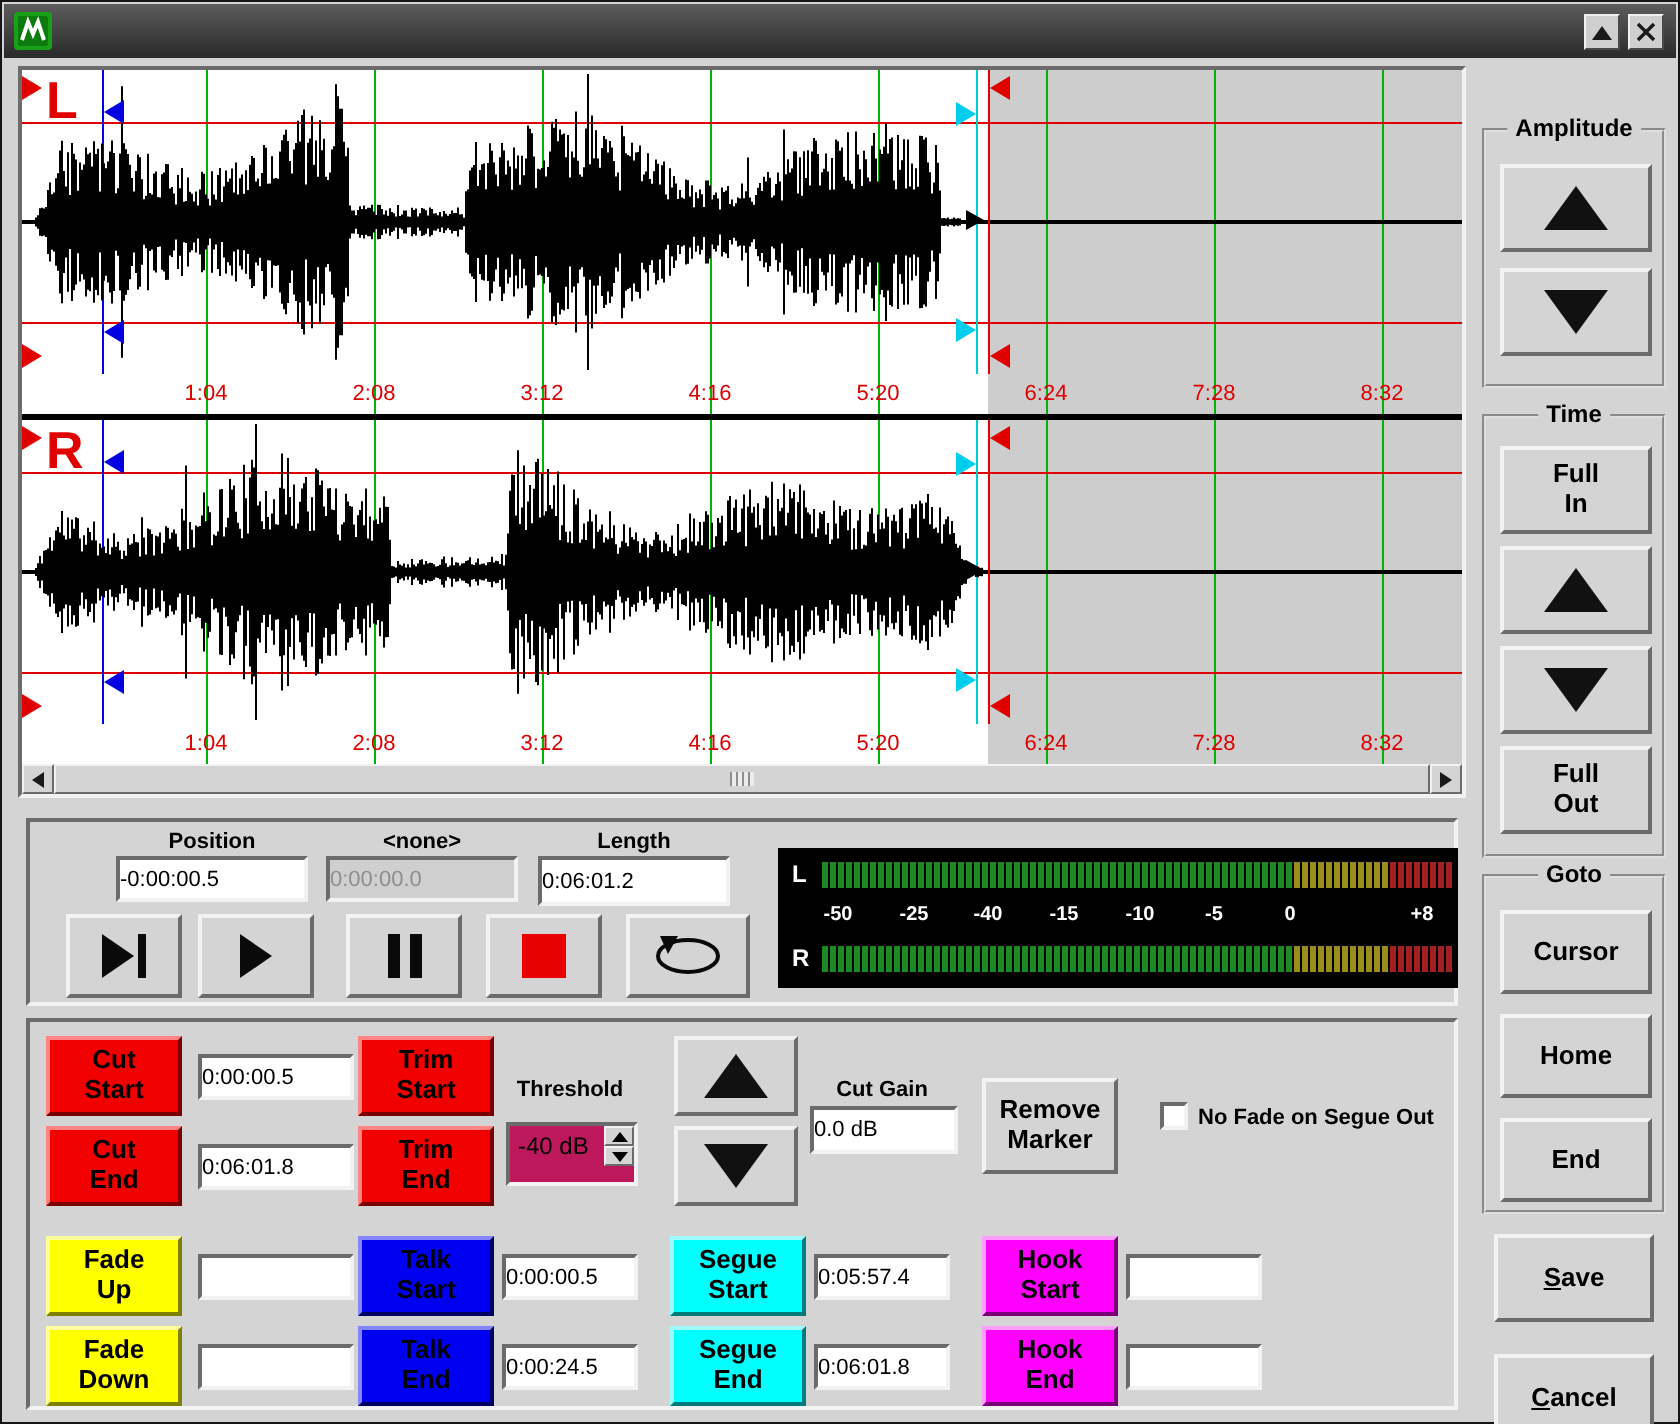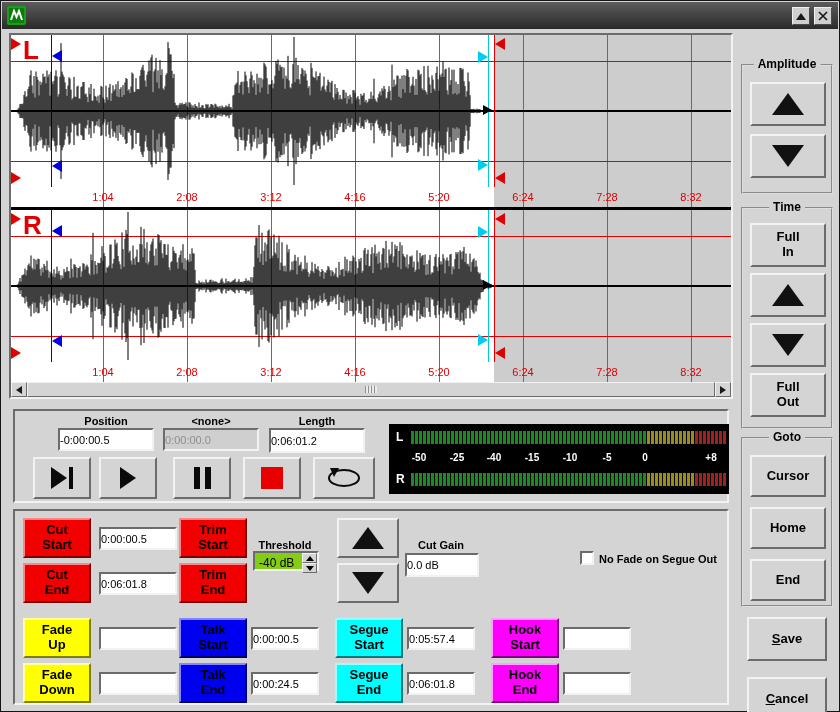--- a/index.html
+++ b/index.html
@@ -237,38 +237,40 @@
     <div class="btn red-btn abs" style="left:8px;top:52px;width:68px;height:40px">Cut
 End</div>
     <input class="field sunken abs" style="left: 84px; top: 61px; width: 78px; height: 23px;" readonly="" value="0:06:01.8">
 
     <div class="btn red-btn abs" style="left:164px;top:7px;width:68px;height:40px">Trim
 Start</div>
     <div class="btn red-btn abs" style="left:164px;top:52px;width:68px;height:40px">Trim
 End</div>
 
     <div class="lbl abs" style="left:232px;top:28px;width:76px">Threshold</div>
-    <div class="sunken abs" style="left:238px;top:40px;width:66px;height:20px;background:#84cc16">
+    <div class="sunken abs" style="left:238px;top:50px;width:66px;height:32px;background:#be185d">
       <span class="abs" style="left:4px;top:3px;font-size:12px">-40 dB</span>
       <span class="abs" style="right:0;top:0">
         <span class="spin-btn" style="display:flex">
             <span class="spin-up-icon"></span>
           </span>
         <span class="spin-btn" style="display:flex">
             <span class="spin-down-icon"></span>
           </span>
       </span>
     </div>
 
     <div class="btn raised abs" style="left:322px;top:7px;width:62px;height:40px"><span class="arrow-up"></span></div>
     <div class="btn raised abs" style="left:322px;top:52px;width:62px;height:40px"><span class="arrow-down"></span></div>
 
     <div class="lbl abs" style="left:386px;top:28px;width:80px">Cut Gain</div>
     <input class="field sunken abs" style="left: 390px; top: 42px; width: 74px; height: 24px;" readonly="" value="0.0 dB">
 
+    <div class="btn raised abs" style="left:476px;top:28px;width:68px;height:48px">Remove
+Marker</div>
 
     <span class="checkbox abs" style="left:565px;top:40px"></span>
     <div class="lbl abs" style="left:584px;top:42px;white-space:nowrap">No Fade on Segue Out</div>
 
     <div class="btn yellow-btn abs" style="left:8px;top:107px;width:68px;height:40px">Fade
 Up</div>
     <input class="field sunken abs" style="left: 84px; top: 116px; width: 78px; height: 23px;" readonly="" value="">
     <div class="btn yellow-btn abs" style="left:8px;top:152px;width:68px;height:40px">Fade
 Down</div>
     <input class="field sunken abs" style="left: 84px; top: 161px; width: 78px; height: 23px;" readonly="" value="">

